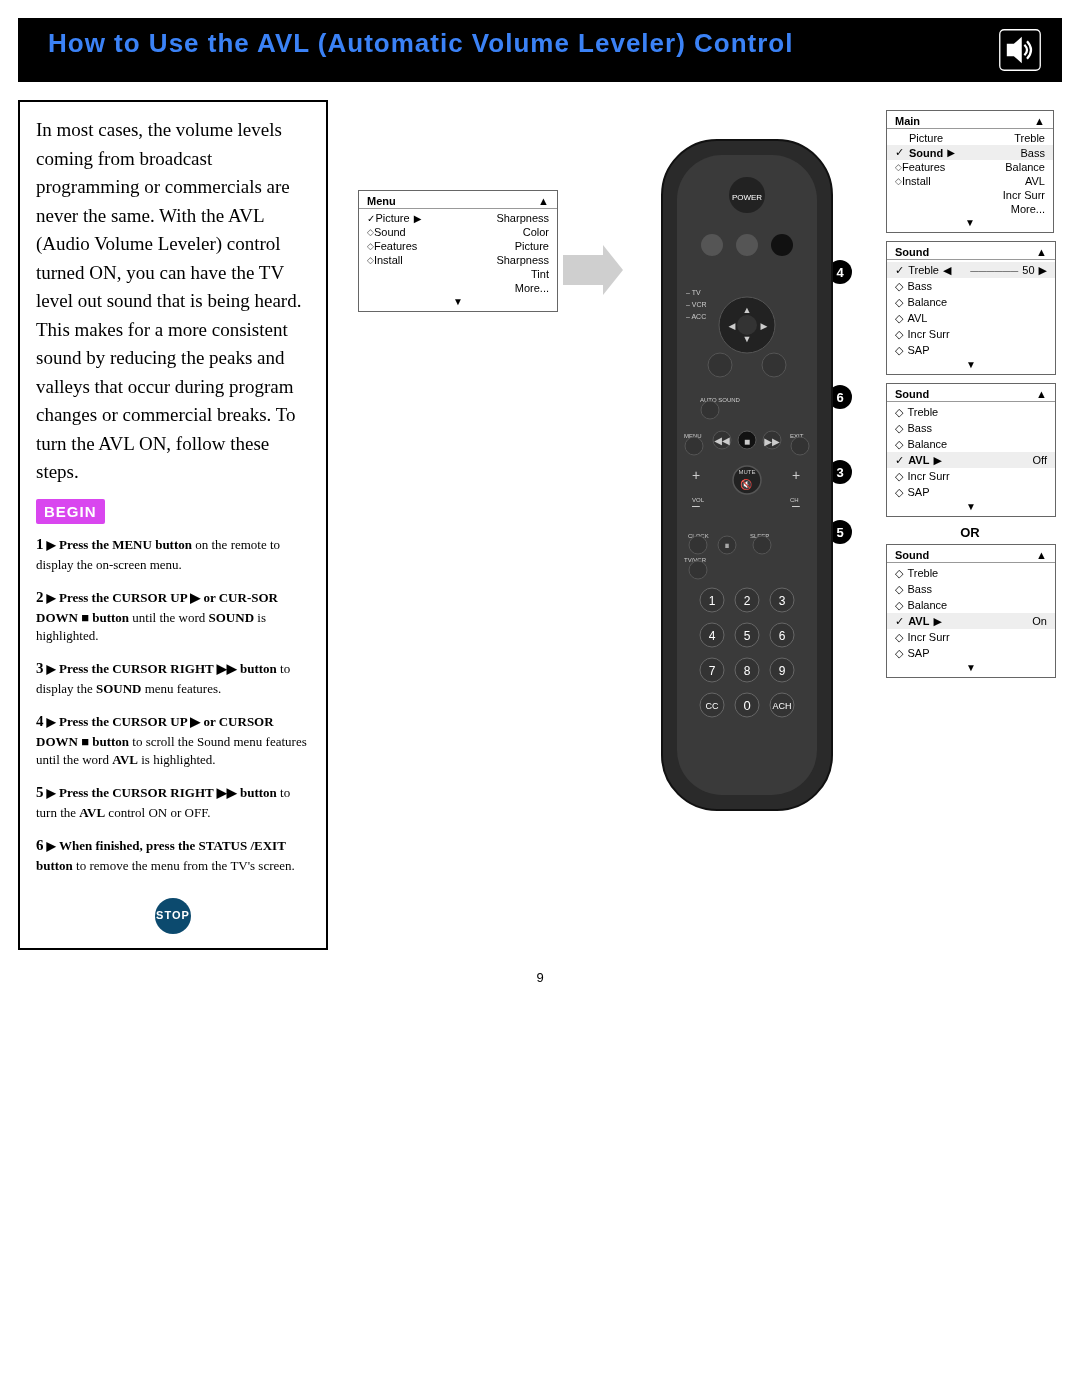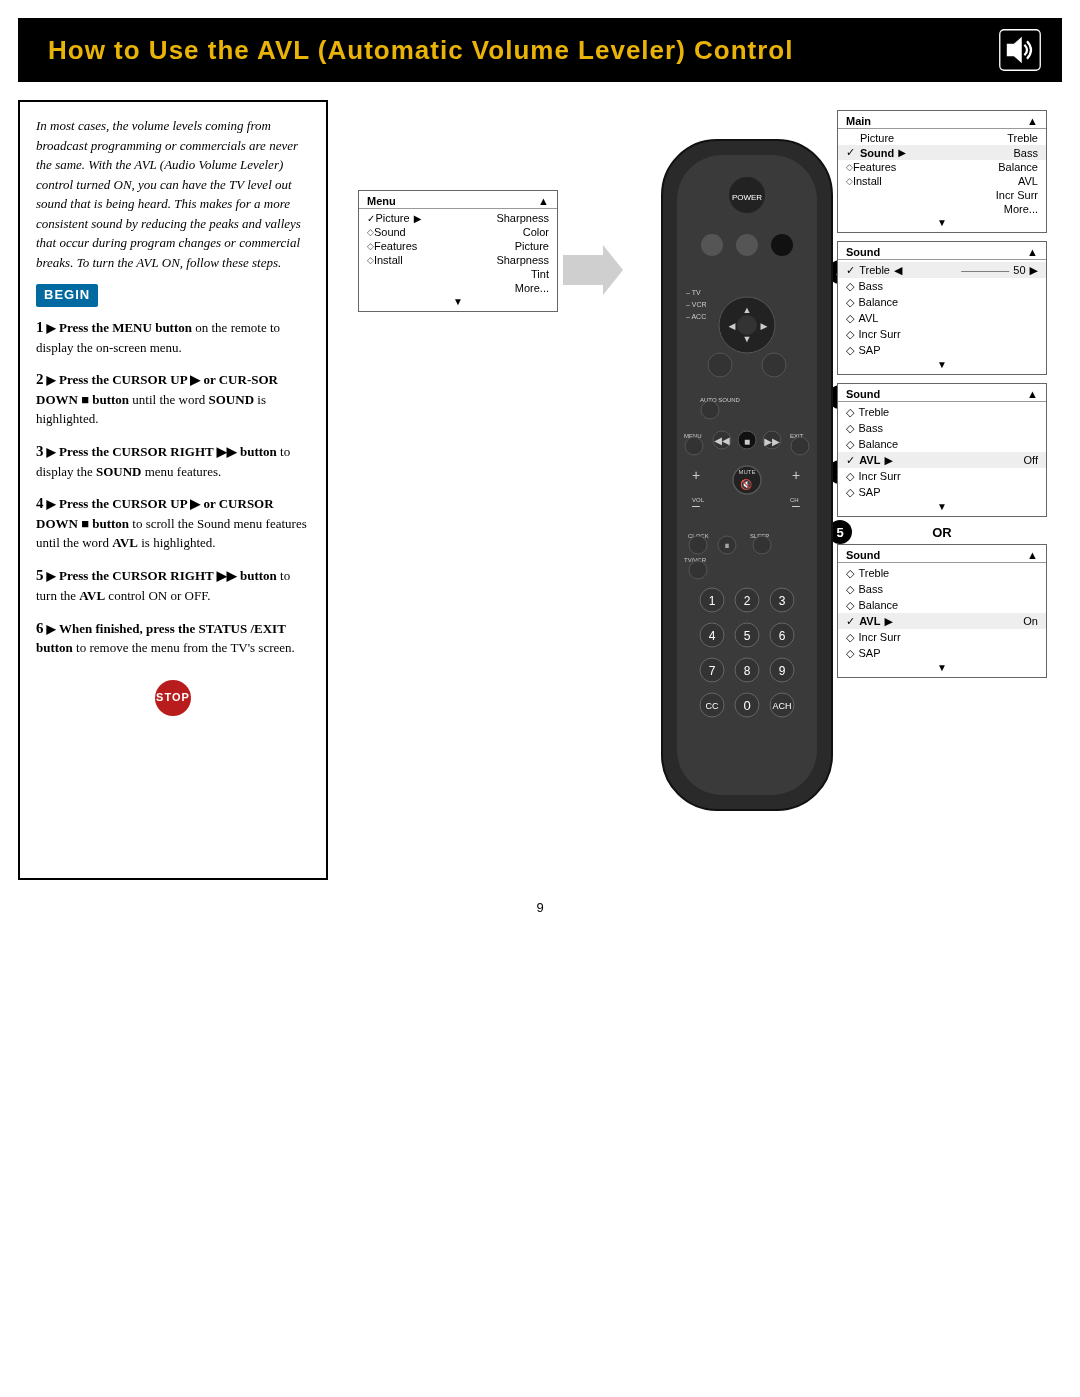--- a/index.html
+++ b/index.html
@@ -8,24 +8,24 @@
       min-height: 1397px;
       background: #fff;
       font-family: 'Times New Roman', Times, serif;
       position: relative;
       overflow-x: hidden;
     }
 
     
     .page-header {
       background: #000;
-      color: #eab308;
+      color: #3b82f6;
       padding: 10px 20px 10px 30px;
       display: flex;
-      align-items: center;
+      align-items: flex-start;
       justify-content: space-between;
       margin: 18px 18px 0 18px;
     }
     .page-header h1 {
       font-size: 26px;
       font-weight: bold;
       letter-spacing: 1px;
       font-family: Arial, sans-serif;
     }
     .header-icon {
@@ -52,30 +52,29 @@
       border: 2px solid #000;
       padding: 14px 16px;
       font-size: 13px;
       line-height: 1.45;
       flex-shrink: 0;
       position: relative;
       z-index: 2;
       background: #fff;
     }
     .intro-text {
-      font-style: italic;
       margin-bottom: 12px;
-      font-size: 13px;
+      font-size: 19px;
       line-height: 1.5;
     }
     .begin-badge {
-      background: #0369a1;
+      background: #d946ef;
       color: #fff;
       font-weight: bold;
-      font-size: 13px;
+      font-size: 15px;
       padding: 2px 8px;
       display: inline-block;
       border-radius: 2px;
       margin-bottom: 10px;
       font-family: Arial, sans-serif;
       letter-spacing: 1px;
     }
     .step {
       margin-bottom: 12px;
       font-size: 13px;
@@ -86,21 +85,21 @@
       font-size: 15px;
       margin-right: 3px;
     }
     .step-arrow {
       font-size: 12px;
       font-weight: bold;
     }
     .stop-badge {
       width: 36px;
       height: 36px;
-      background: #b91c1c;
+      background: #0c4a6e;
       color: #fff;
       border-radius: 50%;
       display: flex;
       align-items: center;
       justify-content: center;
       font-weight: bold;
       font-size: 11px;
       margin-top: 10px;
       font-family: Arial, sans-serif;
       letter-spacing: 1px;
@@ -437,21 +436,21 @@
 
     <div class="num-indicator" style="position:absolute; left:355px; top:360px;">2</div>
 
     <div class="num-indicator" style="position:absolute; left:500px; top:160px;">4</div>
 
     <div class="num-indicator" style="position:absolute; left:500px; top:285px;">6</div>
 
     <div class="num-indicator" style="position:absolute; left:500px; top:360px;">3</div>
     <div class="num-indicator" style="position:absolute; left:500px; top:420px;">5</div>
 
-    <div style="position:absolute; right:15px; top:10px; width:210px;">
+    <div style="position:absolute; right:8px; top:10px; width:168px;">
 
       <div class="menu-box" style="margin-bottom:8px;">
         <div class="menu-header">
           <span>Main</span>
           <span>▲</span>
         </div>
         <div class="menu-item">
           <span style="width:14px;"></span>
           <span>Picture</span>
           <span style="margin-left:auto;">Treble</span>

